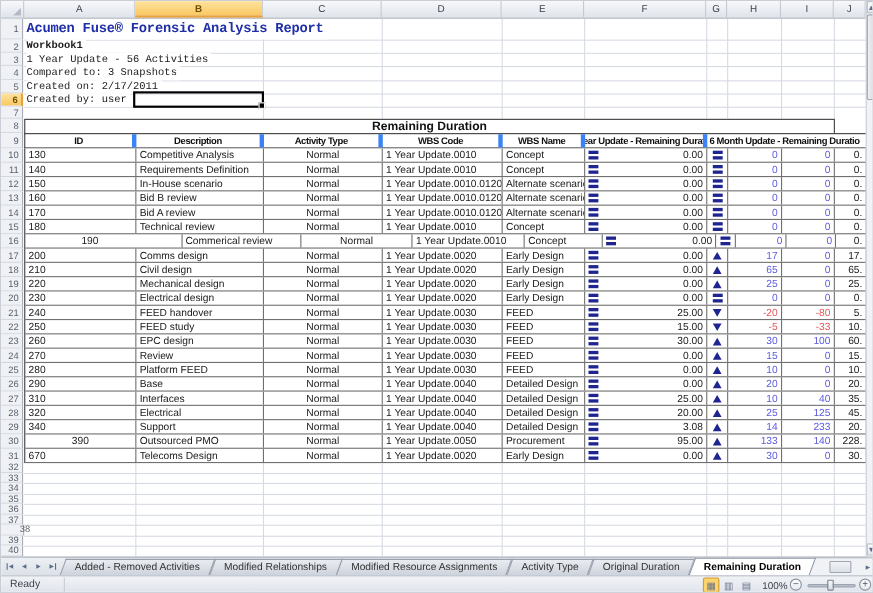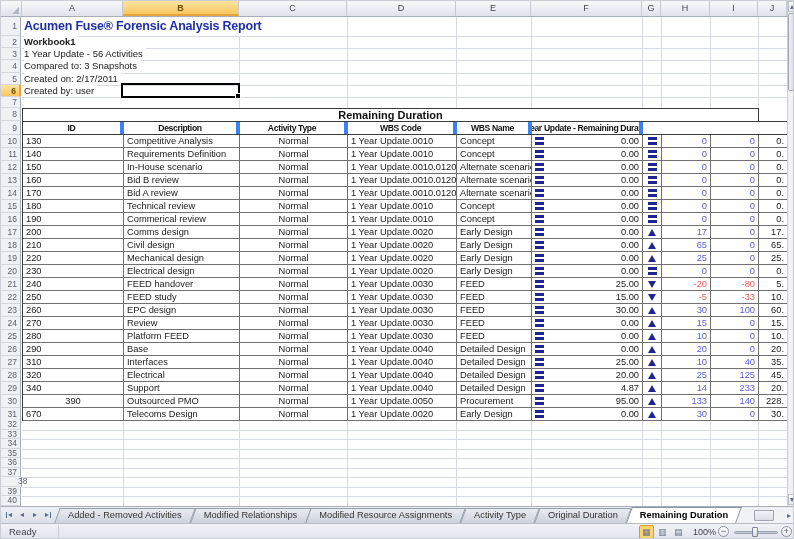--- a/index.html
+++ b/index.html
@@ -20,21 +20,21 @@
   .rownum{position:absolute;left:0;width:20px;background:#EFF1F5;border-right:1px solid #A8AEB8;
     border-bottom:1px solid #D3D7DE;font-size:8.5px;color:#5A5F6A;text-align:right;
     padding-right:3px;z-index:4;}
   .rownum.sel{background:linear-gradient(#FFE3A0,#F9C75F);color:#6E4E00;font-weight:bold;
     border-right:2px solid #E8A33D;}
   
   .gv{position:absolute;width:1px;background:#D6DBE3;z-index:0;}
   .gh{position:absolute;height:1px;background:#D6DBE3;z-index:0;}
   
   .info{position:absolute;left:23px;white-space:nowrap;background:#fff;z-index:2;
-    font-size:9.5px;color:#1a1a1a;padding-right:3px;}
+    font-size:9.5px;color:#1a1a1a;padding-right:3px;font-family:Liberation Mono, monospace;}
   .info.r0{font-size:12.5px;font-weight:bold;color:#1F2FA8;letter-spacing:-0.2px;}
   .info.r1{font-weight:bold;}
   
   .selbox{position:absolute;left:120px;top:82px;width:119px;height:15px;border:2px solid #000;
     z-index:6;background:transparent;}
   .selbox:after{content:"";position:absolute;right:-3px;bottom:-3px;width:4px;height:4px;
     background:#000;border:1px solid #fff;}
   
   .ttl{position:absolute;left:21px;top:107px;width:737px;height:14px;z-index:3;background:#fff;
     border:1px solid #3C3C3C;font-size:11px;font-weight:bold;text-align:center;line-height:12px;color:#111;}
@@ -216,20 +216,21 @@
 
   <div class="ttl">Remaining Duration</div>
 
   <div class="thead">
     <div class="th" style="width:101px">ID</div>
     <div class="th" style="width:116px">Description</div>
     <div class="th" style="width:108px">Activity Type</div>
     <div class="th" style="width:109px">WBS Code</div>
     <div class="th" style="width:75px">WBS Name</div>
     <div class="th" style="width:111px">ear Update - Remaining Durat</div>
+    <div class="th lft" style="width:145px">6 Month Update - Remaining Duratio</div>
   </div>
 
   <div class="tbody" id="tbody">
       <div class="trow">
         <div class="td " style="width: 101px;">130</div>
         <div class="td " style="width: 116px;">Competitive Analysis</div>
         <div class="td ctr" style="width: 108px;">Normal</div>
         <div class="td " style="width: 109px;">1 Year Update.0010</div>
         <div class="td " style="width: 75px;">Concept</div>
         <div class="td flex" style="width: 111px;">
@@ -322,21 +323,21 @@
           <div class="v">0.00</div>
         </div>
         <div class="td ico" style="width: 19px;">
           <div class="ic-eq"></div>
         </div>
         <div class="td rgt pos" style="width: 49px;">0</div>
         <div class="td rgt pos" style="width: 48px;">0</div>
         <div class="td rgt" style="width: 29px;">0.</div>
       </div>
       <div class="trow">
-        <div class="td " style="width: 101px;">190</div>
+        <div class="td " style="width: 101px; margin-left: 48px;">190</div>
         <div class="td " style="width: 116px;">Commerical review</div>
         <div class="td ctr" style="width: 108px;">Normal</div>
         <div class="td " style="width: 109px;">1 Year Update.0010</div>
         <div class="td " style="width: 75px;">Concept</div>
         <div class="td flex" style="width: 111px;">
           <div class="ic-eq"></div>
           <div class="v">0.00</div>
         </div>
         <div class="td ico" style="width: 19px;">
           <div class="ic-eq"></div>
@@ -550,21 +551,21 @@
         <div class="td rgt" style="width: 29px;">45.</div>
       </div>
       <div class="trow">
         <div class="td " style="width: 101px;">340</div>
         <div class="td " style="width: 116px;">Support</div>
         <div class="td ctr" style="width: 108px;">Normal</div>
         <div class="td " style="width: 109px;">1 Year Update.0040</div>
         <div class="td " style="width: 75px;">Detailed Design</div>
         <div class="td flex" style="width: 111px;">
           <div class="ic-eq"></div>
-          <div class="v">4.87</div>
+          <div class="v">3.08</div>
         </div>
         <div class="td ico" style="width: 19px;">
           <div class="ic-up"></div>
         </div>
         <div class="td rgt pos" style="width: 49px;">14</div>
         <div class="td rgt pos" style="width: 48px;">233</div>
         <div class="td rgt" style="width: 29px;">20.</div>
       </div>
       <div class="trow">
         <div class="td " style="width: 101px; text-align: center;">390</div>

